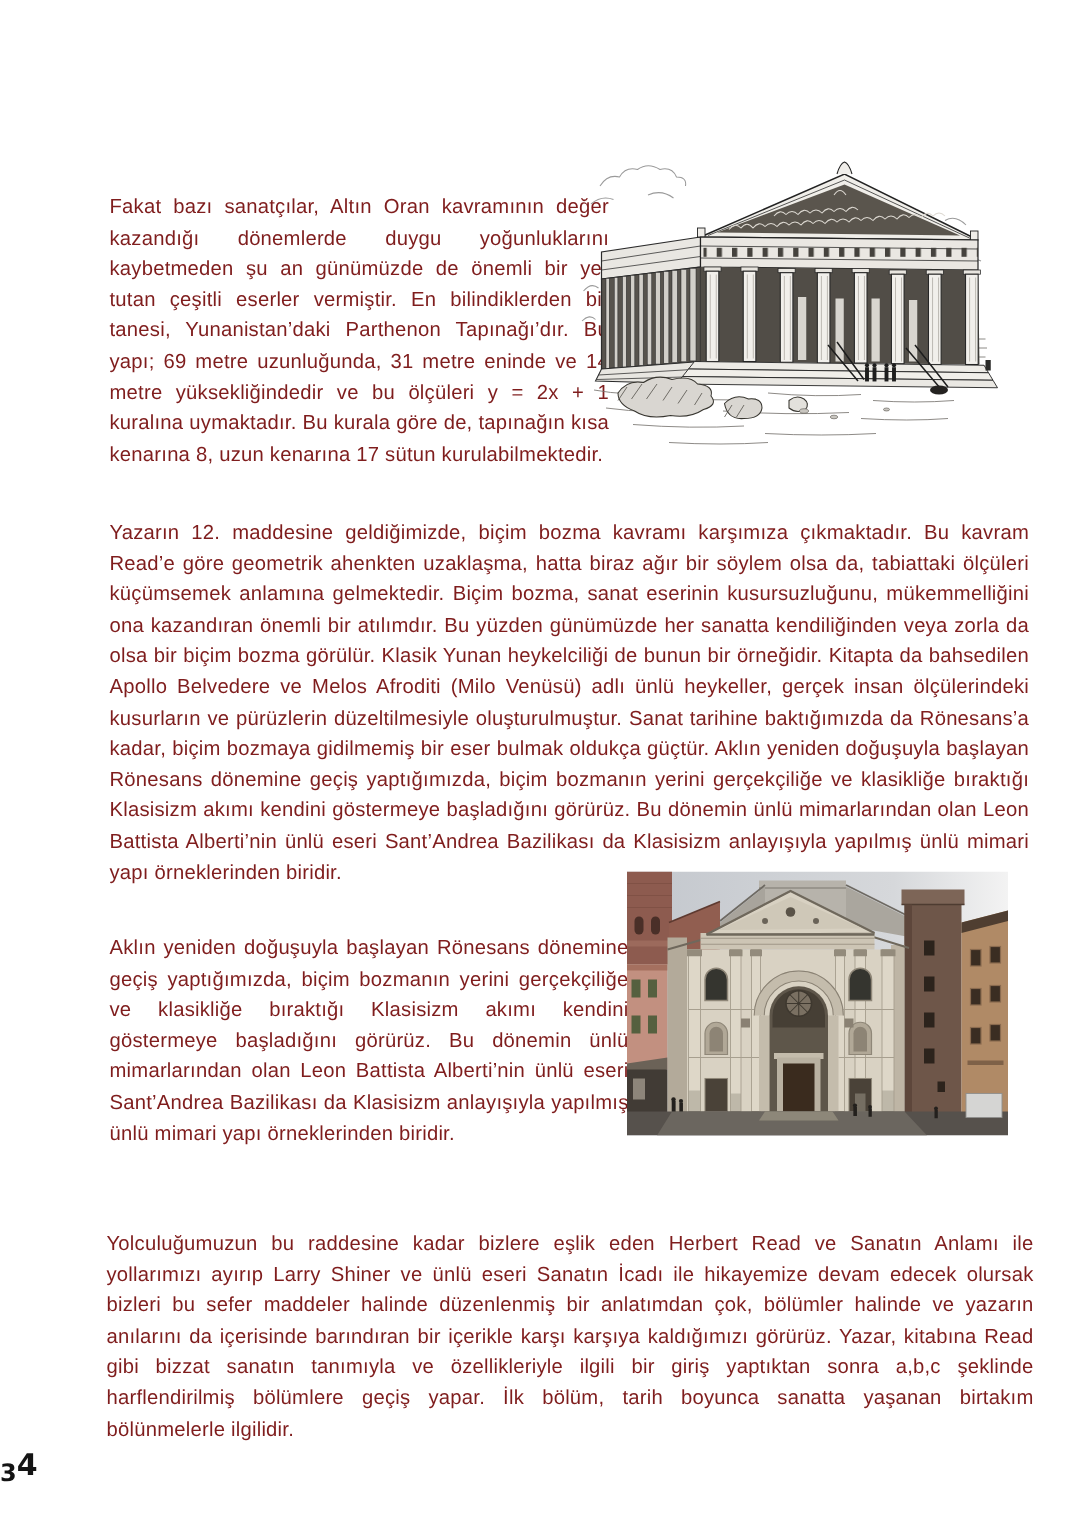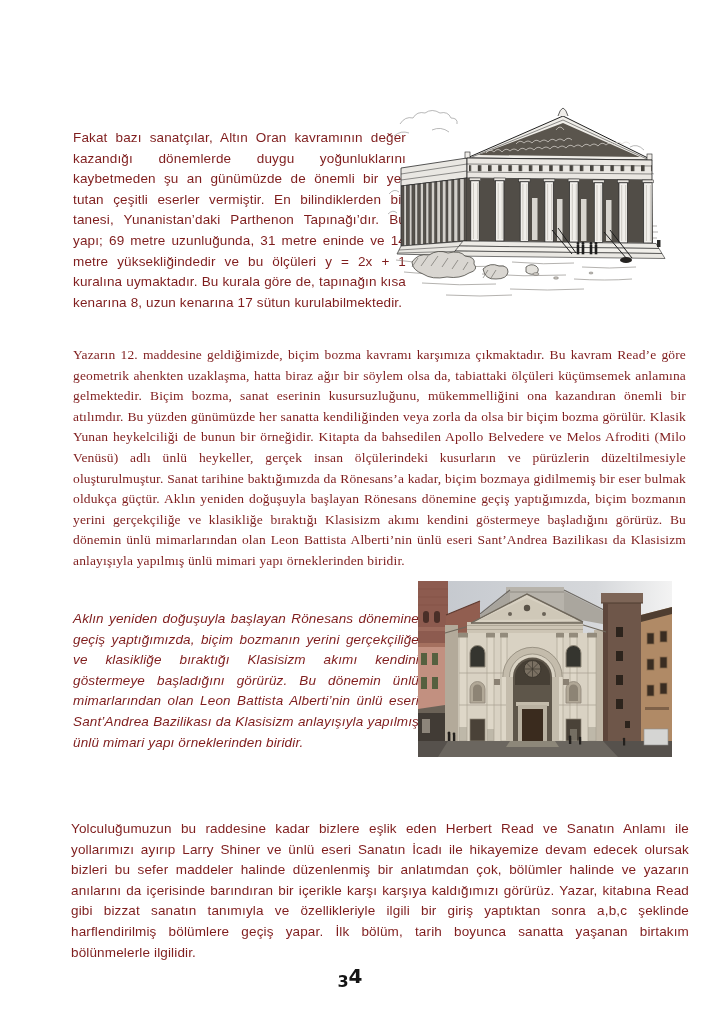--- a/index.html
+++ b/index.html
@@ -5,29 +5,29 @@
   html,body{margin:0;padding:0;background:#ffffff;}
   .page{
     position:relative;width:724px;height:1024px;background:#ffffff;overflow:hidden;
     font-family:"Liberation Sans","DejaVu Sans",sans-serif;
   }
   .para{
     position:absolute;margin:16px;text-align:justify;color:#7f1d1d;
     font-size:13.5px;line-height:20.6px;letter-spacing:0.15px;
   }
   #para-1{left:57px;top:112px;width:333px;}
-  #para-2{left:57px;top:329px;width:613px;font-family:Liberation Serif, serif;}
-  #para-3{left:57px;top:593px;width:346px;font-style:italic;}
+  #para-2{left:57px;top:329px;width:613px;}
+  #para-3{left:57px;top:606px;width:346px;}
   #para-4{left:55px;top:803px;width:618px;}
   .figure{position:absolute;margin:0;padding:0;}
   #fig-parthenon{left:386px;top:102px;width:280px;height:200px;}
   #fig-church{left:418px;top:581px;width:254px;height:176px;}
   .figure svg{display:block;width:100%;height:100%;}
   #page-number{
-    position:absolute;left:0;top:967px;width:700px;text-align:center;
+    position:absolute;left:0;top:967px;width:700px;
     color:#141414;font-weight:700;font-family:"DejaVu Sans",sans-serif;
   }
   #page-number .d1{display:inline-block;font-size:16px;transform:translateY(1px);}
   #page-number .d2{display:inline-block;font-size:20px;transform:translateY(-3px);}
 </style>
 </head>
 <body>
 
 <div class="page">
 

